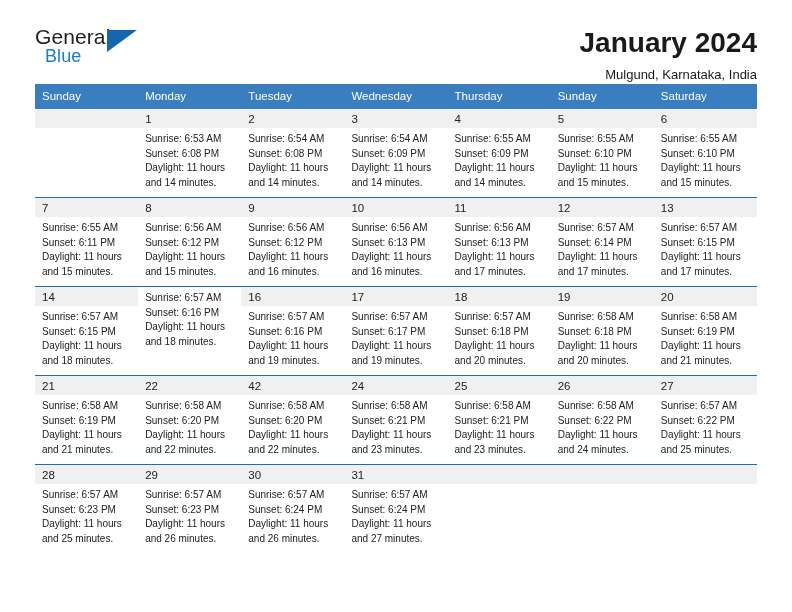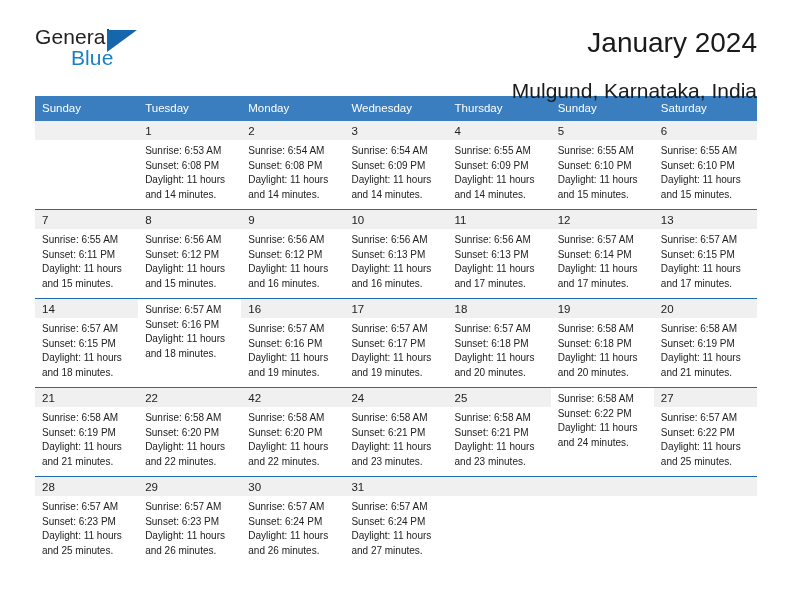--- a/index.html
+++ b/index.html
@@ -42,59 +42,59 @@
   .brand-general {
     position: absolute;
     left: 0;
     top: 0;
     font-size: 21px;
     color: #222222;
     letter-spacing: 0.1px;
   }
   .brand-blue {
     position: absolute;
-    left: 36px;
+    left: 10px;
     top: 21px;
-    font-size: 21px;
+    font-size: 18px;
     color: #1b7fc4;
     letter-spacing: 0.1px;
   }
   .brand-tri {
     position: absolute;
     left: 72px;
     top: 4px;
     width: 0;
     height: 0;
     border-left: 30px solid #1566ad;
     border-bottom: 22px solid transparent;
   }
 
   .titles {
     text-align: right;
     padding-top: 0px;
   }
   .cal-title {
     font-size: 28px;
-    font-weight: normal;
+    font-weight: bold;
     color: #1a1a1a;
     line-height: 34px;
     white-space: nowrap;
   }
   .cal-subtitle {
-    font-size: 21px;
+    font-size: 13px;
     color: #1a1a1a;
     line-height: 22px;
-    margin-top: 20px;
+    margin-top: 4px;
     white-space: nowrap;
   }
 
   
   .calendar {
     width: 722px;
-    margin-top: 24px;
+    margin-top: 12px;
   }
 
   .dow-row {
     display: flex;
     background: #3a7ebf;
   }
   .dow-cell {
     flex: 1 1 0;
     box-sizing: border-box;
     padding: 5px 7px 6px 7px;
@@ -161,22 +161,22 @@
       <div class="cal-title">January 2024</div>
       <div class="cal-subtitle">Mulgund, Karnataka, India</div>
     </div>
 
   </div>
 
   <div class="calendar">
 
     <div class="dow-row">
       <div class="dow-cell">Sunday</div>
+      <div class="dow-cell">Monday</div>
       <div class="dow-cell">Tuesday</div>
-      <div class="dow-cell">Monday</div>
       <div class="dow-cell">Wednesday</div>
       <div class="dow-cell">Thursday</div>
       <div class="dow-cell">Sunday</div>
       <div class="dow-cell">Saturday</div>
     </div>
 
     <div id="weeks-container">
         <div class="week first">
           <div class="day empty">
             <div class="day-num-strip"></div>
@@ -381,20 +381,21 @@
           </div>
           <div class="day">
             <div class="day-num-strip">25</div>
             <div class="day-body">
               <div>Sunrise: 6:58 AM</div>
               <div>Sunset: 6:21 PM</div>
               <div class="daylight">Daylight: 11 hours and 23 minutes.</div>
             </div>
           </div>
           <div class="day">
+            <div class="day-num-strip">26</div>
             <div class="day-body">
               <div>Sunrise: 6:58 AM</div>
               <div>Sunset: 6:22 PM</div>
               <div class="daylight">Daylight: 11 hours and 24 minutes.</div>
             </div>
           </div>
           <div class="day">
             <div class="day-num-strip">27</div>
             <div class="day-body">
               <div>Sunrise: 6:57 AM</div>

